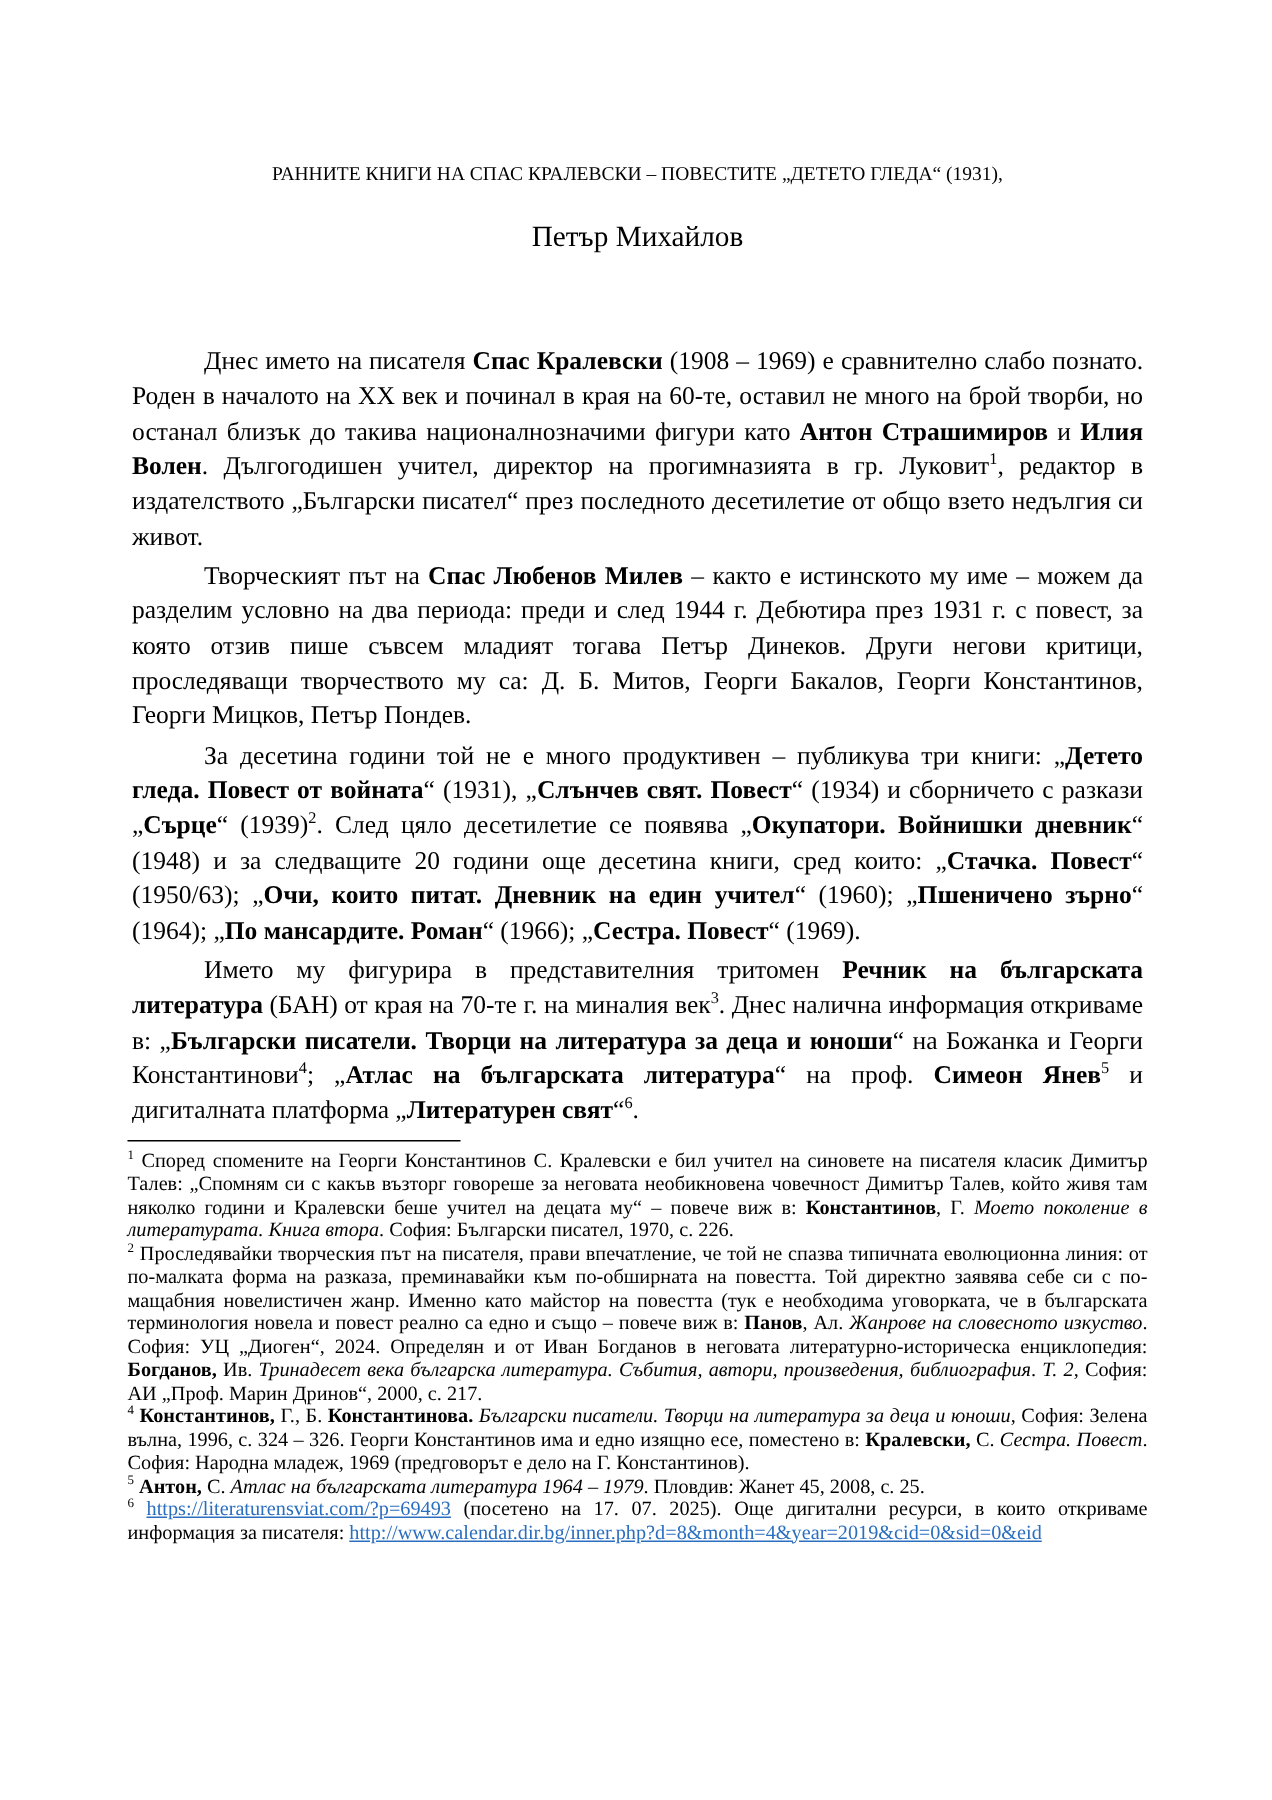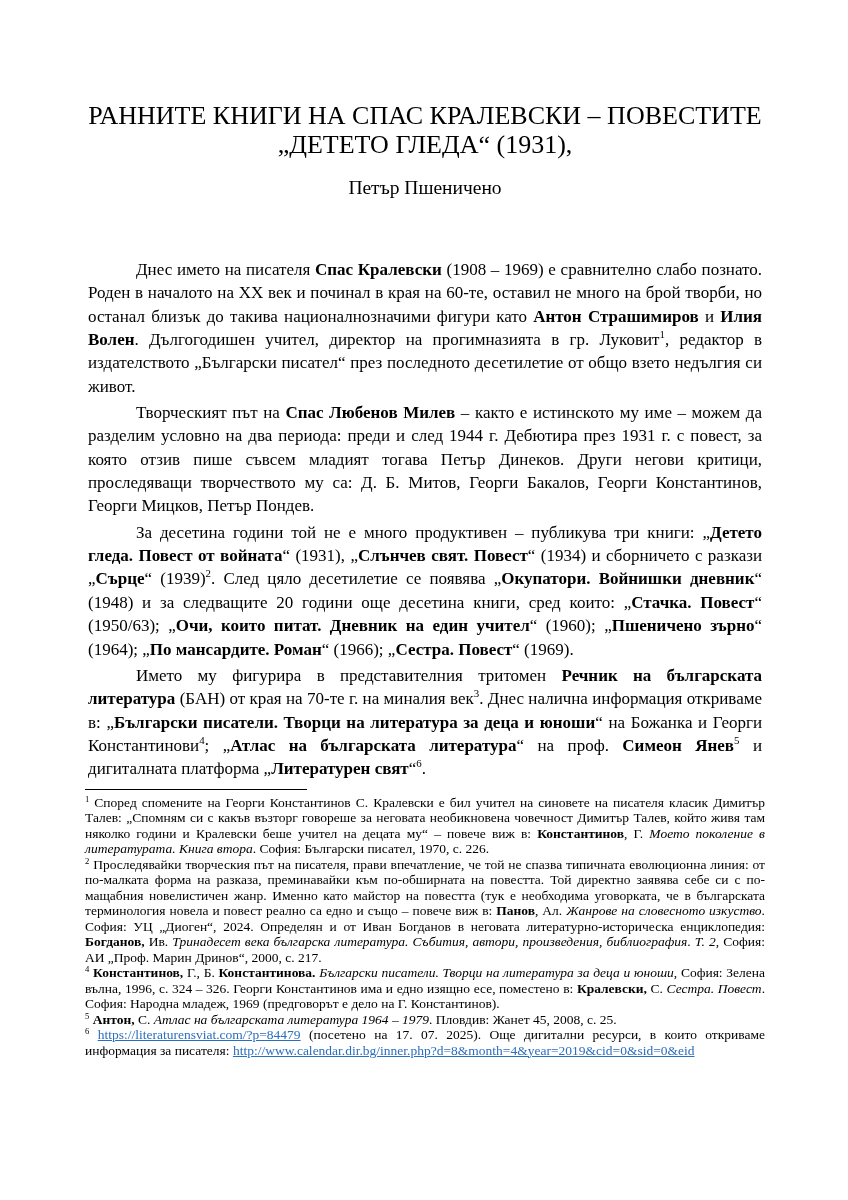--- a/index.html
+++ b/index.html
@@ -12,21 +12,21 @@
     width: 848px;
     height: 1200px;
     background: #ffffff;
     color: #000000;
     font-family: "Liberation Serif", "DejaVu Serif", serif;
     box-sizing: border-box;
     padding: 101px 83px 0 85px;
     overflow: hidden;
   }
   .title {
-    font-size: 26px;
+    font-size: 13px;
     line-height: 29px;
     text-align: center;
     font-weight: normal;
   }
   .author {
     font-size: 19.5px;
     line-height: 29px;
     text-align: center;
     margin-top: 14px;
   }
@@ -66,28 +66,28 @@
     cursor: pointer;
   }
 </style>
 </head>
 <body>
 
 <div class="page">
   <div class="title">
     <div>РАННИТЕ КНИГИ НА СПАС КРАЛЕВСКИ – ПОВЕСТИТЕ „ДЕТЕТО ГЛЕДА“ (1931),</div>
   </div>
-  <div class="author">Петър Пшеничено</div>
+  <div class="author">Петър Михайлов</div>
   <div class="body-text" id="article-body">
       <p><span>Днес името на писателя </span><span style="font-weight: bold;">Спас Кралевски</span><span> (1908 – 1969) е сравнително слабо познато. Роден в началото на ХХ век и починал в края на 60-те, оставил не много на брой творби, но останал близък до такива националнозначими фигури като </span><span style="font-weight: bold;">Антон Страшимиров</span><span> и </span><span style="font-weight: bold;">Илия Волен</span><span>. Дългогодишен учител, директор на прогимназията в гр. Луковит</span><sup class="sup">1</sup><span>, редактор в издателството „Български писател“ през последното десетилетие от общо взето недългия си живот.</span></p>
       <p><span>Творческият път на </span><span style="font-weight: bold;">Спас Любенов Милев</span><span> – както е истинското му име – можем да разделим условно на два периода: преди и след 1944 г. Дебютира през 1931 г. с повест, за която отзив пише съвсем младият тогава Петър Динеков. Други негови критици, проследяващи творчеството му са: Д. Б. Митов, Георги Бакалов, Георги Константинов, Георги Мицков, Петър Пондев.</span></p>
       <p><span>За десетина години той не е много продуктивен – публикува три книги: „</span><span style="font-weight: bold;">Детето гледа. Повест от войната</span><span>“ (1931), „</span><span style="font-weight: bold;">Слънчев свят. Повест</span><span>“ (1934) и сборничето с разкази „</span><span style="font-weight: bold;">Сърце</span><span>“ (1939)</span><sup class="sup">2</sup><span>. След цяло десетилетие се появява „</span><span style="font-weight: bold;">Окупатори. Войнишки дневник</span><span>“ (1948) и за следващите 20 години още десетина книги, сред които: „</span><span style="font-weight: bold;">Стачка. Повест</span><span>“ (1950/63); „</span><span style="font-weight: bold;">Очи, които питат. Дневник на един учител</span><span>“ (1960); „</span><span style="font-weight: bold;">Пшеничено зърно</span><span>“ (1964); „</span><span style="font-weight: bold;">По мансардите. Роман</span><span>“ (1966); „</span><span style="font-weight: bold;">Сестра. Повест</span><span>“ (1969).</span></p>
       <p><span>Името му фигурира в представителния тритомен </span><span style="font-weight: bold;">Речник на българската литература</span><span> (БАН) от края на 70-те г. на миналия век</span><sup class="sup">3</sup><span>. Днес налична информация откриваме в: „</span><span style="font-weight: bold;">Български писатели. Творци на литература за деца и юноши</span><span>“ на Божанка и Георги Константинови</span><sup class="sup">4</sup><span>; „</span><span style="font-weight: bold;">Атлас на българската литература</span><span>“ на проф. </span><span style="font-weight: bold;">Симеон Янев</span><sup class="sup">5</sup><span>  и дигиталната платформа „</span><span style="font-weight: bold;">Литературен свят</span><span>“</span><sup class="sup">6</sup><span>.</span></p>
     </div>
   <hr class="fn-sep">
   <div class="footnotes" id="footnotes">
       <p><sup class="sup">1</sup> <span>Според спомените на Георги Константинов С. Кралевски е бил учител на синовете на писателя класик Димитър Талев: „Спомням си с какъв възторг говореше за неговата необикновена човечност Димитър Талев, който живя там няколко години и Кралевски беше учител на децата му“ – повече виж в: </span><span style="font-weight: bold;">Константинов</span><span>, Г. </span><span style="font-style: italic;">Моето поколение в литературата. Книга втора</span><span>. София: Български писател, 1970, с. 226.</span></p>
       <p><sup class="sup">2</sup> <span>Проследявайки творческия път на писателя, прави впечатление, че той не спазва типичната еволюционна линия: от по-малката форма на разказа, преминавайки към по-обширната на повестта. Той директно заявява себе си с по-мащабния новелистичен жанр. Именно като майстор на повестта (тук е необходима уговорката, че в българската терминология новела и повест реално са едно и също – повече виж в: </span><span style="font-weight: bold;">Панов</span><span>, Ал. </span><span style="font-style: italic;">Жанрове на словесното изкуство</span><span>. София: УЦ „Диоген“, 2024. Определян и от Иван Богданов в неговата литературно-историческа енциклопедия: </span><span style="font-weight: bold;">Богданов,</span><span> Ив. </span><span style="font-style: italic;">Тринадесет века българска литература. Събития, автори, произведения, библиография</span><span>. </span><span style="font-style: italic;">Т. 2</span><span>, София: АИ „Проф. Марин Дринов“, 2000, с. 217.</span></p>
       <p><sup class="sup">4</sup> <span style="font-weight: bold;">Константинов,</span><span> Г., Б. </span><span style="font-weight: bold;">Константинова.</span><span> </span><span style="font-style: italic;">Български писатели. Творци на литература за деца и юноши</span><span>, София: Зелена вълна, 1996, с. 324 – 326. Георги Константинов има и едно изящно есе, поместено в: </span><span style="font-weight: bold;">Кралевски,</span><span> С. </span><span style="font-style: italic;">Сестра. Повест</span><span>. София: Народна младеж, 1969 (предговорът е дело на Г. Константинов).</span></p>
       <p><sup class="sup">5</sup> <span style="font-weight: bold;">Антон,</span><span> С. </span><span style="font-style: italic;">Атлас на българската литература 1964 – 1979</span><span>. Пловдив: Жанет 45, 2008,  с. 25.</span></p>
-      <p><sup class="sup">6</sup> <a class="link" href="#">https://literaturensviat.com/?p=84479</a><span> (посетено на 17. 07. 2025). Още дигитални ресурси, в които откриваме информация за писателя: </span><a class="link" href="#">http://www.calendar.dir.bg/inner.php?d=8&amp;month=4&amp;year=2019&amp;cid=0&amp;sid=0&amp;eid</a></p>
+      <p><sup class="sup">6</sup> <a class="link" href="#">https://literaturensviat.com/?p=69493</a><span> (посетено на 17. 07. 2025). Още дигитални ресурси, в които откриваме информация за писателя: </span><a class="link" href="#">http://www.calendar.dir.bg/inner.php?d=8&amp;month=4&amp;year=2019&amp;cid=0&amp;sid=0&amp;eid</a></p>
     </div>
 </div>
 
 </body></html>

